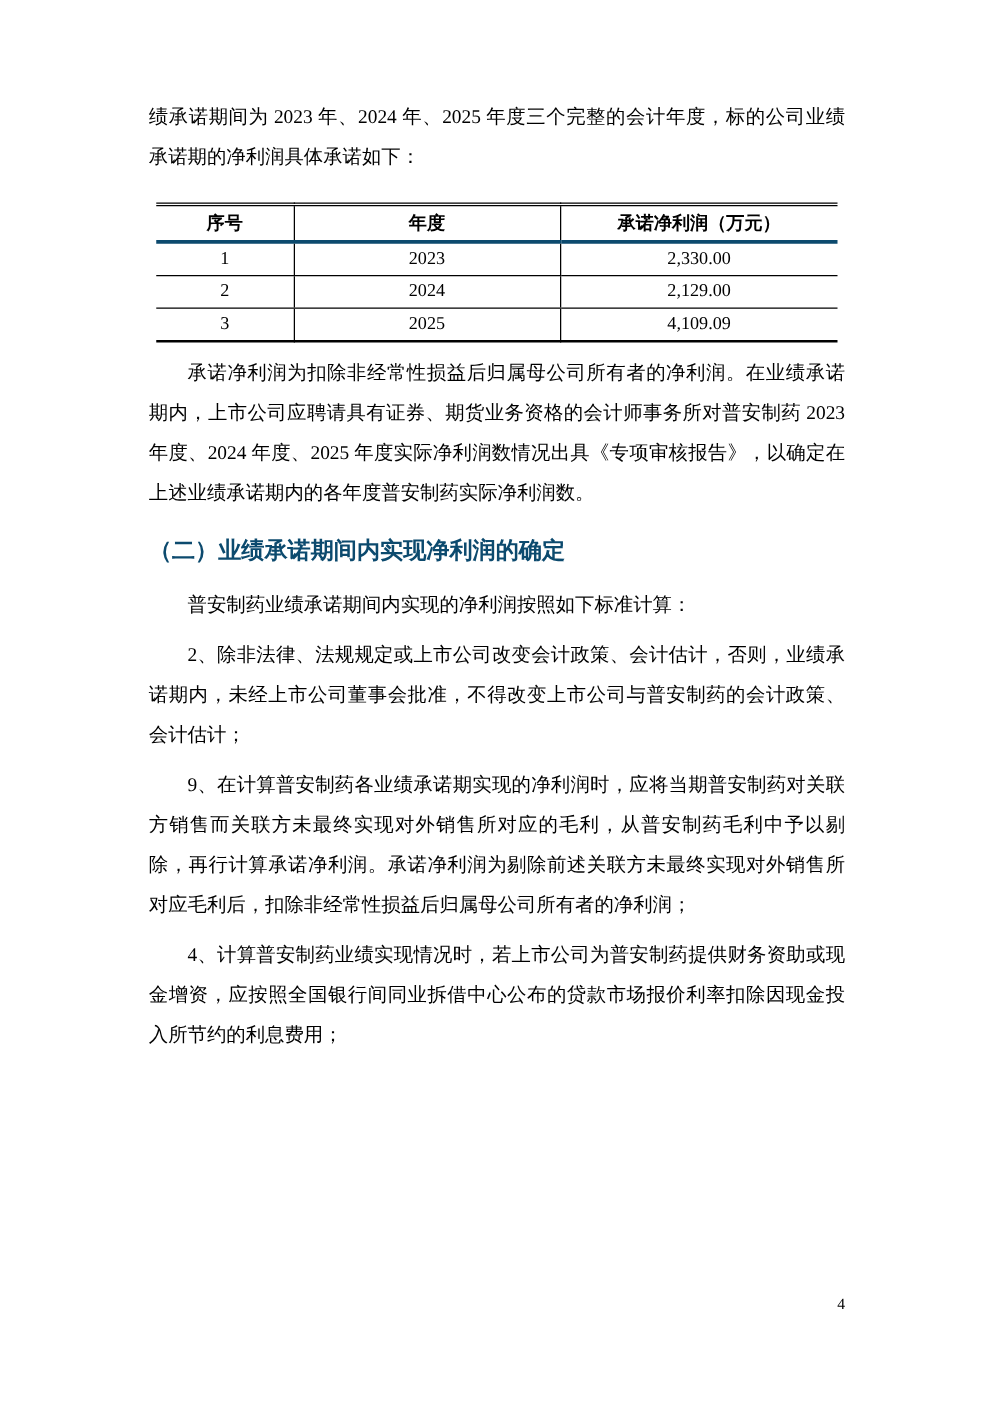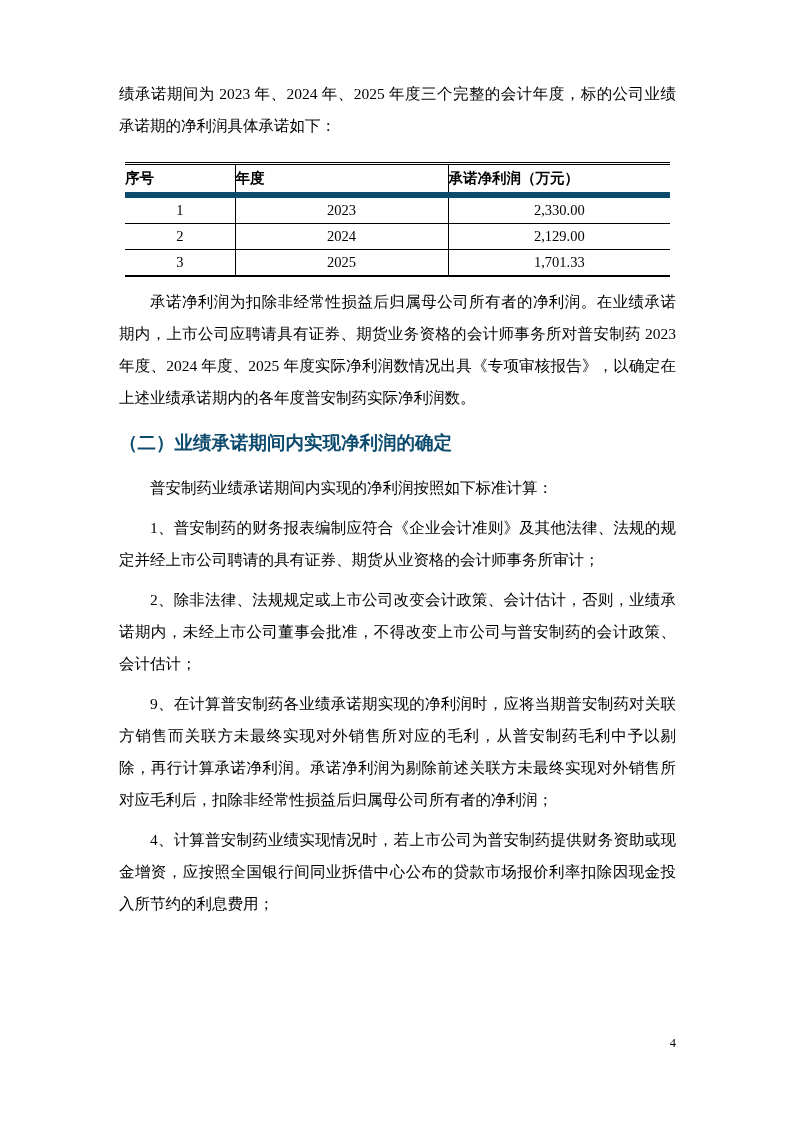--- a/index.html
+++ b/index.html
@@ -34,25 +34,25 @@
   table.commitment-table {
     width: 545px;
     margin: 20px auto 9px auto;
     border-collapse: collapse;
     table-layout: fixed;
     border-top: 3px double #000;
     border-bottom: 2px solid #000;
   }
   table.commitment-table th {
     height: 27px;
-    border-bottom: 6px solid #0c4a6e;
+    border-bottom: 3px solid #0c4a6e;
     font-family: "Liberation Sans", "DejaVu Sans", sans-serif;
     font-weight: bold;
     font-size: 14.5px;
-    text-align: left;
+    text-align: center;
     vertical-align: middle;
     padding: 0;
   }
   table.commitment-table td {
     height: 25px;
     border-bottom: 1px solid #000;
     font-size: 14.5px;
     text-align: center;
     vertical-align: middle;
     padding: 0;
@@ -104,30 +104,29 @@
         <td class="col-sep">2,330.00</td>
       </tr>
       <tr>
         <td>2</td>
         <td class="col-sep">2024</td>
         <td class="col-sep">2,129.00</td>
       </tr>
       <tr>
         <td>3</td>
         <td class="col-sep">2025</td>
-        <td class="col-sep">1,701.33</td>
+        <td class="col-sep">4,109.09</td>
       </tr>
     </tbody>
   </table>
 
   <p class="body-text">承诺净利润为扣除非经常性损益后归属母公司所有者的净利润。在业绩承诺期内，上市公司应聘请具有证券、期货业务资格的会计师事务所对普安制药 2023 年度、2024 年度、2025 年度实际净利润数情况出具《专项审核报告》，以确定在上述业绩承诺期内的各年度普安制药实际净利润数。</p>
 
   <h2 class="section-heading">（二）业绩承诺期间内实现净利润的确定</h2>
 
   <p class="body-text">普安制药业绩承诺期间内实现的净利润按照如下标准计算：</p>
-  <p class="body-text">1、普安制药的财务报表编制应符合《企业会计准则》及其他法律、法规的规定并经上市公司聘请的具有证券、期货从业资格的会计师事务所审计；</p>
   <p class="body-text">2、除非法律、法规规定或上市公司改变会计政策、会计估计，否则，业绩承诺期内，未经上市公司董事会批准，不得改变上市公司与普安制药的会计政策、会计估计；</p>
   <p class="body-text">9、在计算普安制药各业绩承诺期实现的净利润时，应将当期普安制药对关联方销售而关联方未最终实现对外销售所对应的毛利，从普安制药毛利中予以剔除，再行计算承诺净利润。承诺净利润为剔除前述关联方未最终实现对外销售所对应毛利后，扣除非经常性损益后归属母公司所有者的净利润；</p>
   <p class="body-text">4、计算普安制药业绩实现情况时，若上市公司为普安制药提供财务资助或现金增资，应按照全国银行间同业拆借中心公布的贷款市场报价利率扣除因现金投入所节约的利息费用；</p>
 
   <div class="page-number">4</div>
 
 </div>
 
 </body></html>

